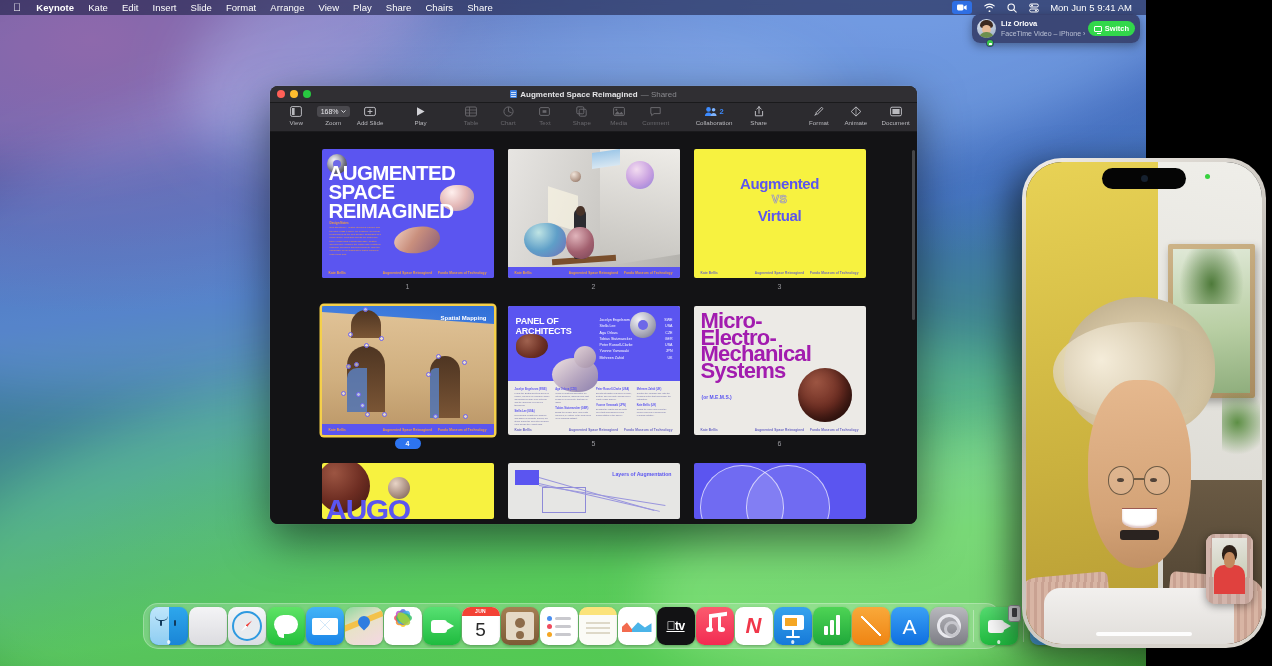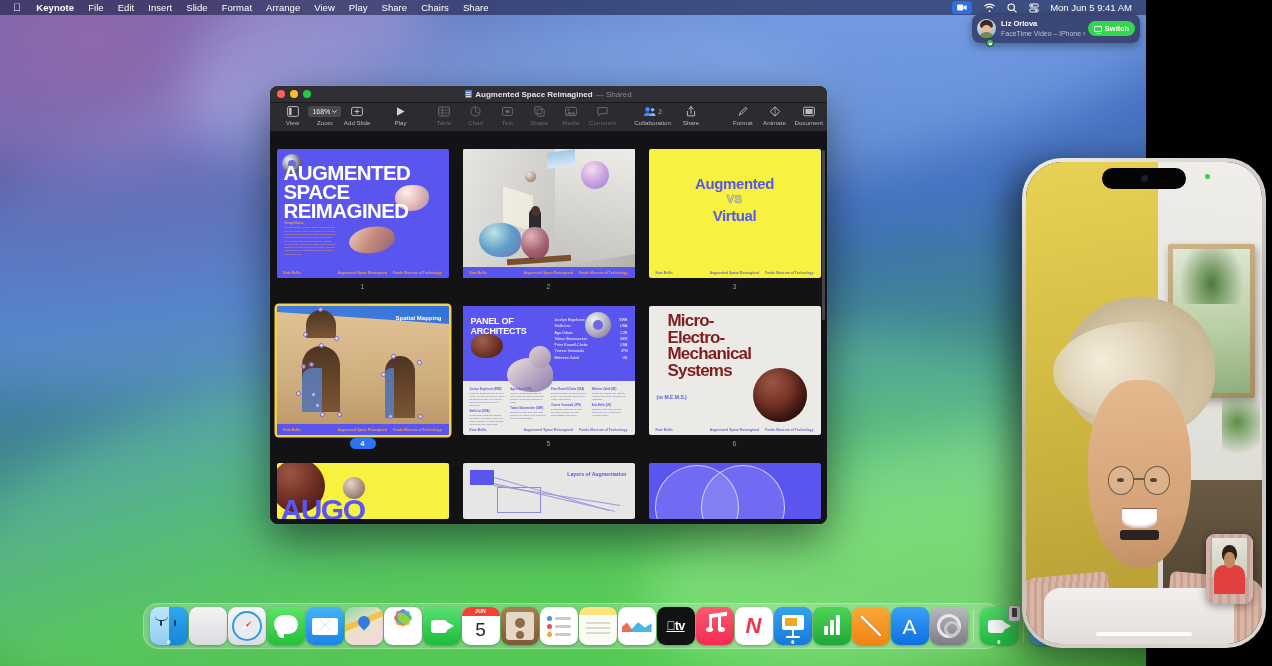--- a/index.html
+++ b/index.html
@@ -84,21 +84,21 @@
     display:flex; align-items:center; gap:2.5px; padding:0 6px;
     font-size:7.5px; font-weight:bold; flex:none;
   }
   #ft-switch .dispico {
     width:8px; height:6px; border:1px solid #fff; border-radius:1px; position:relative;
   }
   #ft-switch .dispico:after { content:""; position:absolute; left:2px; top:6px; width:4px; height:1px; background:#fff; }
 
   
   #kwin {
-    position:absolute; left:270px; top:86px; width:557px; height:438px;
+    position:absolute; left:270px; top:86px; width:647px; height:438px;
     background:#1d1d1f; border-radius:8px; overflow:hidden; z-index:20;
     box-shadow:0 16px 46px rgba(0,0,0,.52), 0 0 0 .5px rgba(255,255,255,.12);
     display:flex; flex-direction:column;
   }
   #ktitle {
     height:17px; background:#302f33; display:flex; align-items:center;
     position:relative; flex:none;
     border-bottom:.5px solid #1a1a1c;
   }
   .tl { display:flex; gap:5px; padding-left:7px; }
@@ -254,22 +254,22 @@
   .s5 .gb2 { position:absolute; left:66px; top:40px; width:22px; height:22px; border-radius:50%;
      background:linear-gradient(140deg,#e2d2d8,#a28fa8); }
   .s5 .cols { position:absolute; left:7px; right:7px; top:82px; display:flex; gap:5px; }
   .s5 .cols > div { flex:1; }
   .s5 .cols b { display:block; font-size:2.6px; color:#5b55f0; margin-bottom:1px; }
   .s5 .cols p { font-size:2.2px; line-height:3px; color:#6f6fa8; margin-bottom:3px; }
   .s5 .sfooter { color:#6a66c4; font-weight:bold; }
 
   
   .s6 { background:#eceae6; }
-  .s6 .t { position:absolute; left:19px; top:7px; right:6px; font-size:17px; line-height:16.5px;
-     font-weight:bold; color:#7f1d1d; letter-spacing:-.8px; }
+  .s6 .t { position:absolute; left:7px; top:7px; right:6px; font-size:22px; line-height:16.5px;
+     font-weight:bold; color:#a21caf; letter-spacing:-.8px; }
   .s6 .sub { position:absolute; left:8px; top:88px; font-size:5px; font-weight:bold; color:#5b55f0; }
   .s6 .sph { position:absolute; left:104px; top:62px; width:54px; height:54px; border-radius:50%;
      background:radial-gradient(circle at 34% 26%, #9c5542, #6d2d22 52%, #3d1510);
      box-shadow:inset -5px -6px 14px rgba(0,0,0,.5); }
   .s6 .sfooter { color:#6a66c4; font-weight:bold; }
 
   
   .s7 { background:#f7f240; }
   .s7 .t { position:absolute; left:4px; top:30px; font-size:30px; font-weight:bold; color:#5b55f0; letter-spacing:-1.5px; }
   .s7 .sp1 { position:absolute; left:-6px; top:-4px; width:54px; height:54px; border-radius:50%;
@@ -517,21 +517,21 @@
   <div class="wave w1"></div>
   <div class="wave w2"></div>
   <div class="wave w3"></div>
   <div class="wave w4"></div>
 </div>
 <div id="rightblack"></div>
 
 <div id="menubar">
   <div class="mi apple"></div>
   <div class="mi bold">Keynote</div>
-  <div class="mi">File</div>
+  <div class="mi">Kate</div>
   <div class="mi">Edit</div>
   <div class="mi">Insert</div>
   <div class="mi">Slide</div>
   <div class="mi">Format</div>
   <div class="mi">Arrange</div>
   <div class="mi">View</div>
   <div class="mi">Play</div>
   <div class="mi">Share</div>
   <div class="mi">Chairs</div>
   <div class="mi">Share</div>

